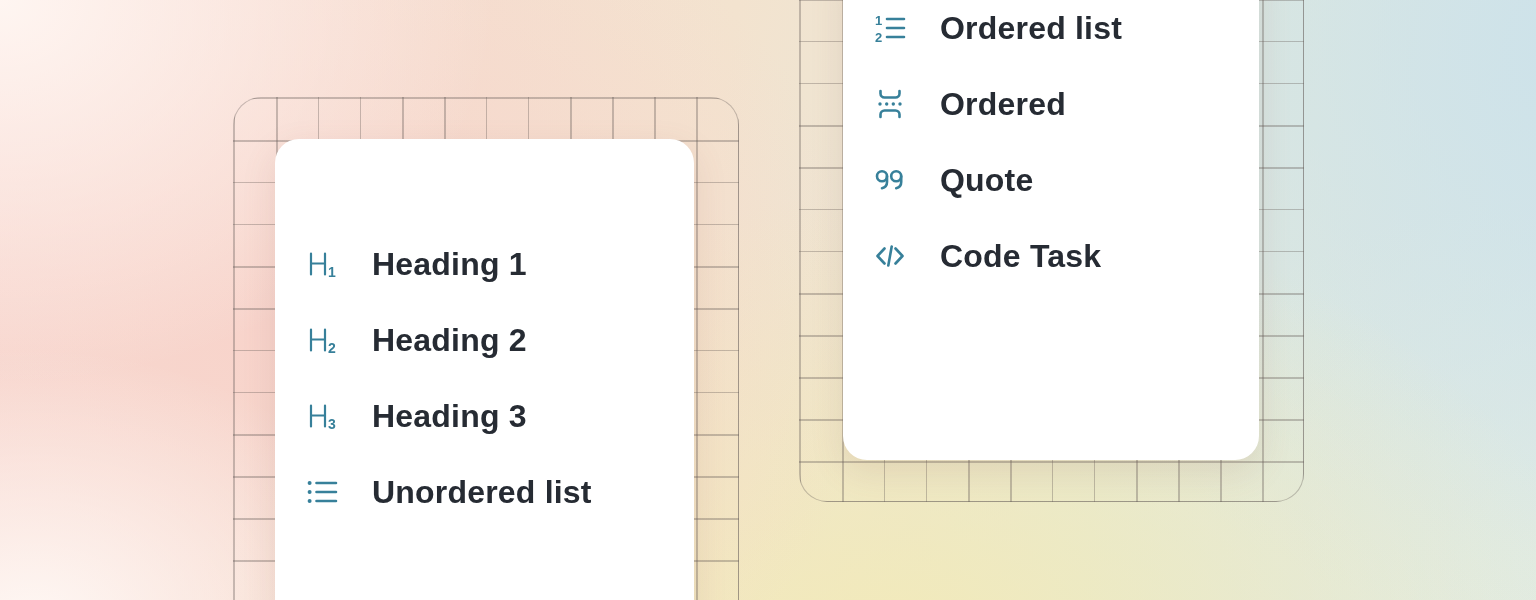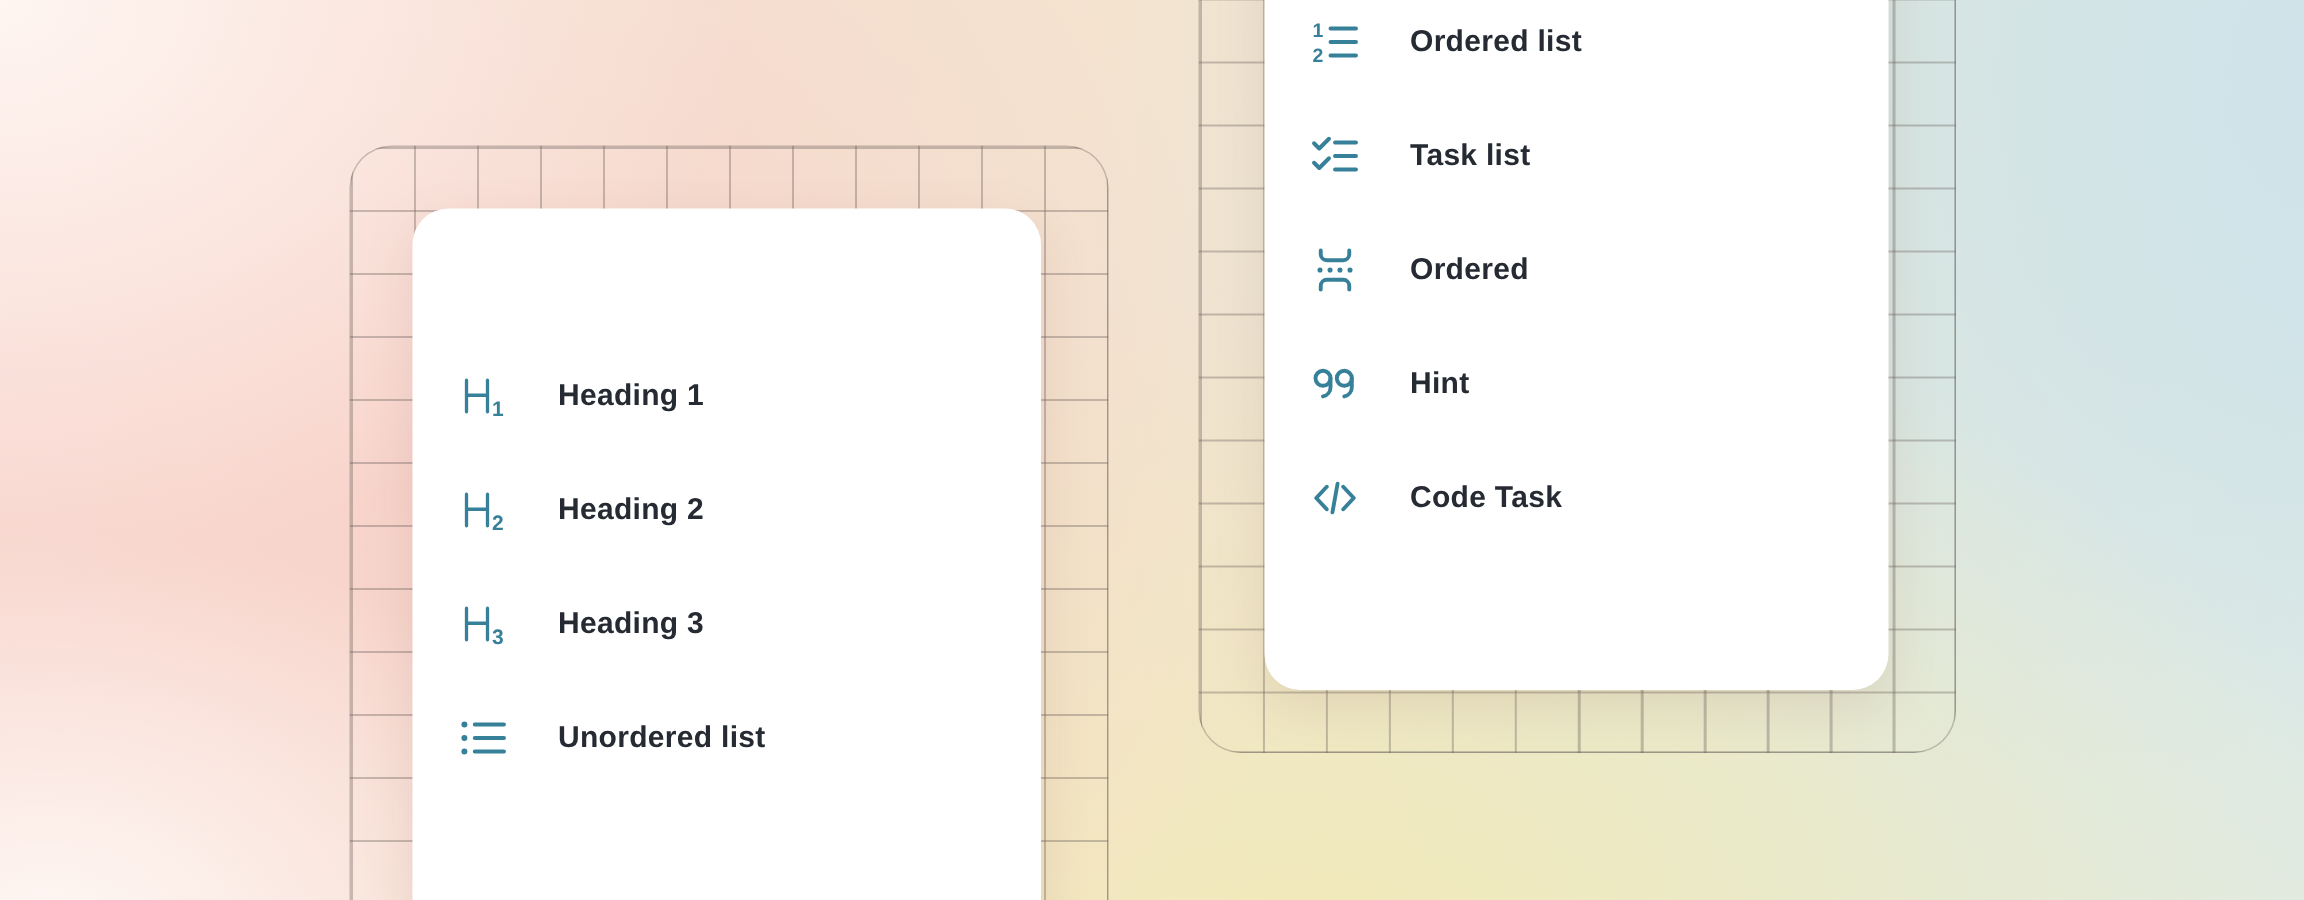--- a/index.html
+++ b/index.html
@@ -57,21 +57,21 @@
     padding-left:30px;
     cursor:pointer;
   }
   .menu-item .icon{
     width:34px;height:34px;
     flex:0 0 34px;
     display:flex;align-items:center;justify-content:center;
   }
   .menu-item .item-label{
     margin-left:33px;
-    font-size:20px;font-weight:700;
+    font-size:32px;font-weight:700;
     letter-spacing:0.2px;
     color:var(--label);
     white-space:nowrap;
   }
   svg{display:block;overflow:visible;}
   svg .st{stroke:var(--teal);stroke-width:2.6;fill:none;stroke-linecap:round;stroke-linejoin:round;}
   svg .thin{stroke-width:2.2;}
   svg .fl{fill:var(--teal);stroke:none;}
   svg text{
     font-family:"Liberation Sans",sans-serif;
@@ -141,29 +141,20 @@
       <span class="icon">
         <svg width="34" height="34" viewBox="0 0 34 34">
           <text x="2" y="13.5" font-size="13">1</text>
           <text x="2" y="30.5" font-size="13">2</text>
           <path class="st" d="M14 8h17M14 17h17M14 26h17"></path>
         </svg>
       </span>
       <span class="item-label">Ordered list</span>
     </div>
 
-    <div class="menu-item">
-      <span class="icon">
-        <svg width="34" height="34" viewBox="0 0 34 34">
-          <path class="st" d="M3 8.5l3.5 3.5L13 5.5M3 21.5l3.5 3.5L13 18.5"></path>
-          <path class="st" d="M17 8h14M17 17h14M17 26h14"></path>
-        </svg>
-      </span>
-      <span class="item-label">Task list</span>
-    </div>
 
     <div class="menu-item">
       <span class="icon">
         <svg width="34" height="34" viewBox="0 0 34 34">
           <path class="st" d="M7.5 4v2.5a4 4 0 0 0 4 4h11a4 4 0 0 0 4-4V4"></path>
           <circle class="fl" cx="7" cy="17" r="1.7"></circle>
           <circle class="fl" cx="13.7" cy="17" r="1.7"></circle>
           <circle class="fl" cx="20.3" cy="17" r="1.7"></circle>
           <circle class="fl" cx="27" cy="17" r="1.7"></circle>
           <path class="st" d="M7.5 30v-2.5a4 4 0 0 1 4-4h11a4 4 0 0 1 4 4V30"></path>
@@ -175,21 +166,21 @@
 
     <div class="menu-item">
       <span class="icon">
         <svg width="34" height="34" viewBox="0 0 34 34">
           <circle class="st" cx="9" cy="13.2" r="5"></circle>
           <path class="st" d="M14 13.2v5.9a6.3 6.3 0 0 1-5 6.2"></path>
           <circle class="st" cx="23.2" cy="13.2" r="5"></circle>
           <path class="st" d="M28.2 13.2v5.9a6.3 6.3 0 0 1-5 6.2"></path>
         </svg>
       </span>
-      <span class="item-label">Hint</span>
+      <span class="item-label">Quote</span>
     </div>
 
     <div class="menu-item">
       <span class="icon">
         <svg width="34" height="34" viewBox="0 0 34 34">
           <path class="st" d="M11.5 9.5 4.5 17l7 7.5M22.5 9.5l7 7.5-7 7.5M18.7 7.5 15.3 26.5"></path>
         </svg>
       </span>
       <span class="item-label">Code Task</span>
     </div>

